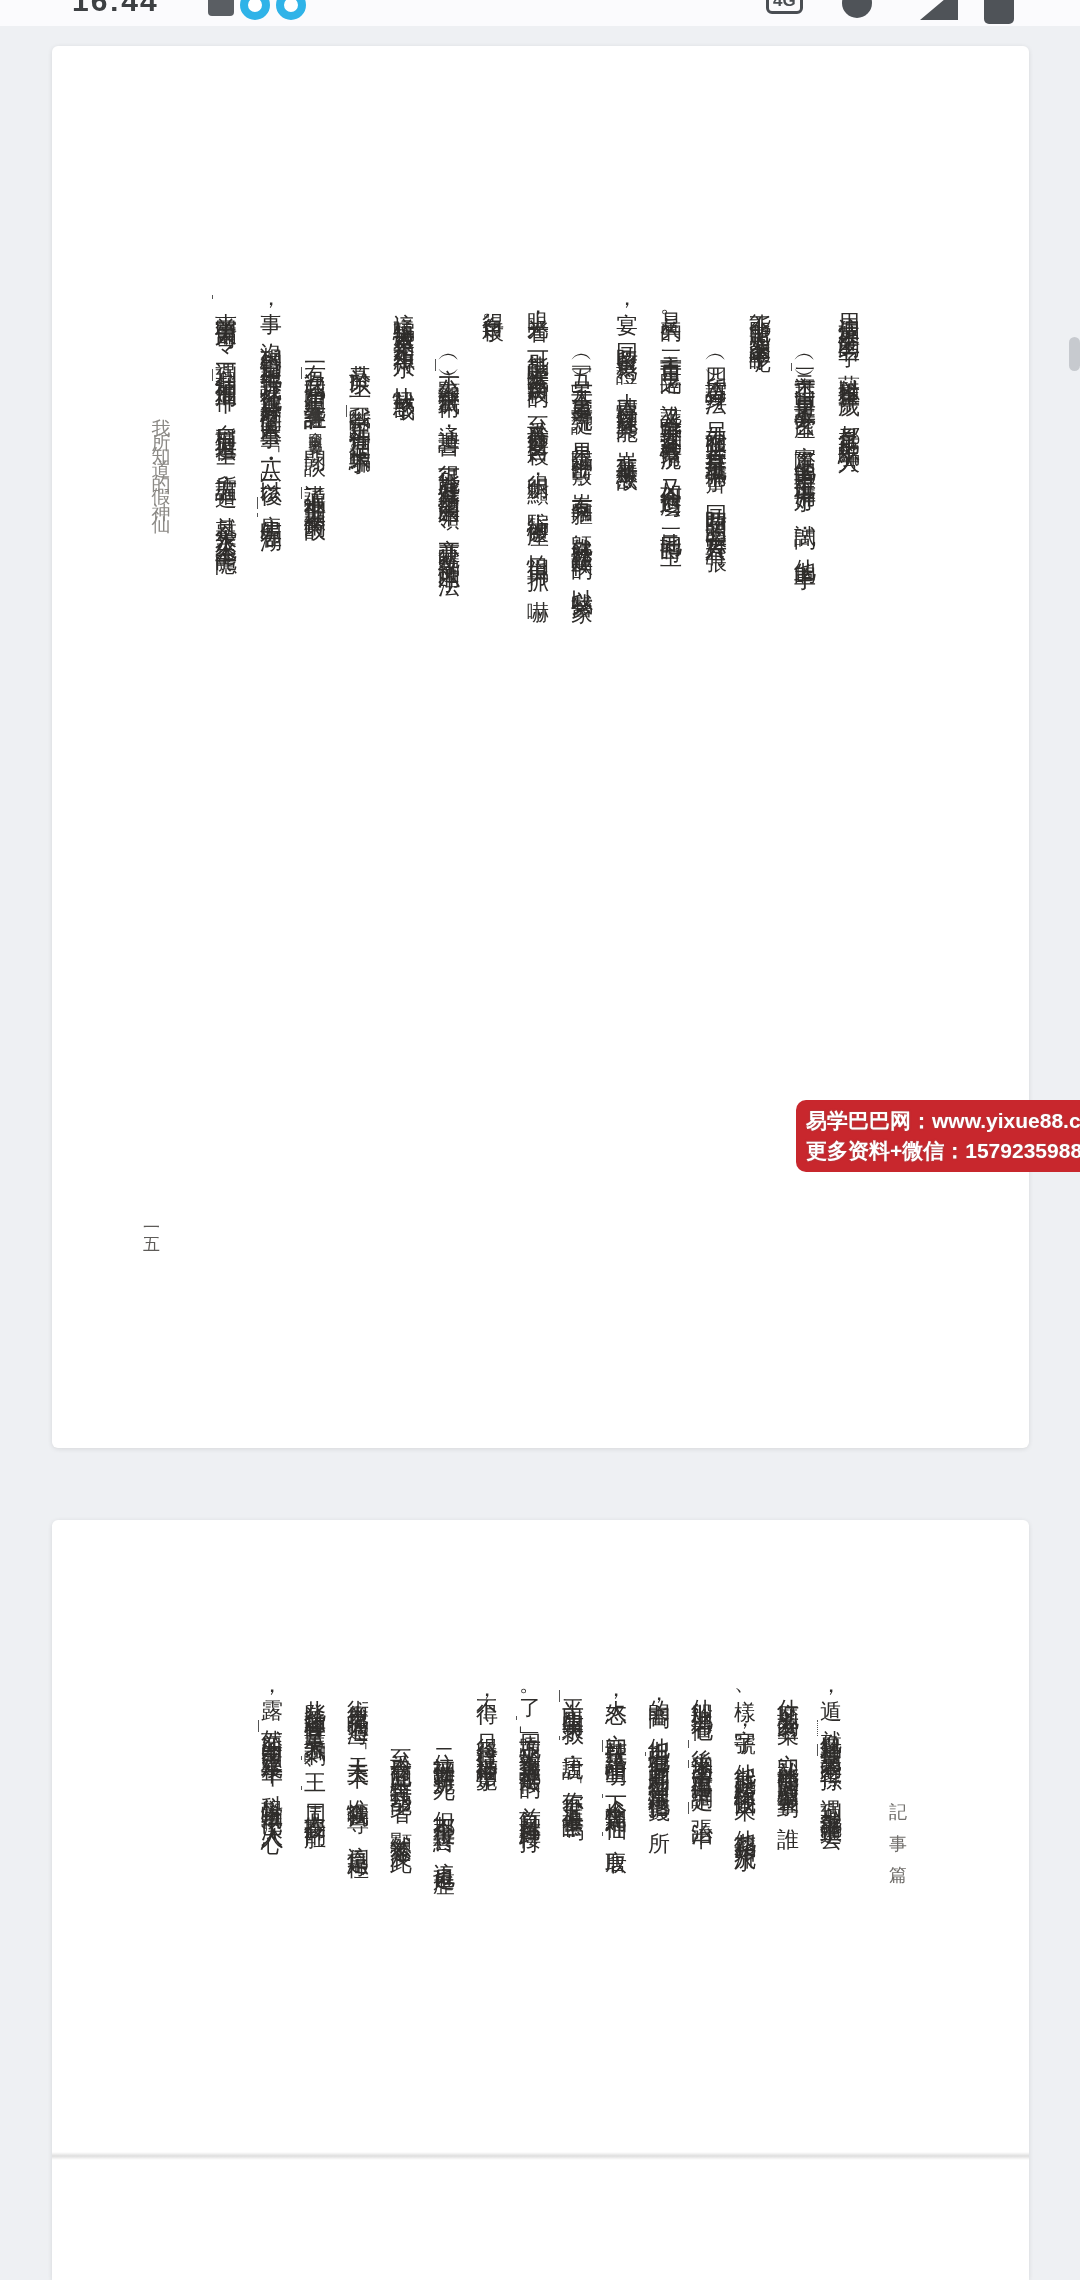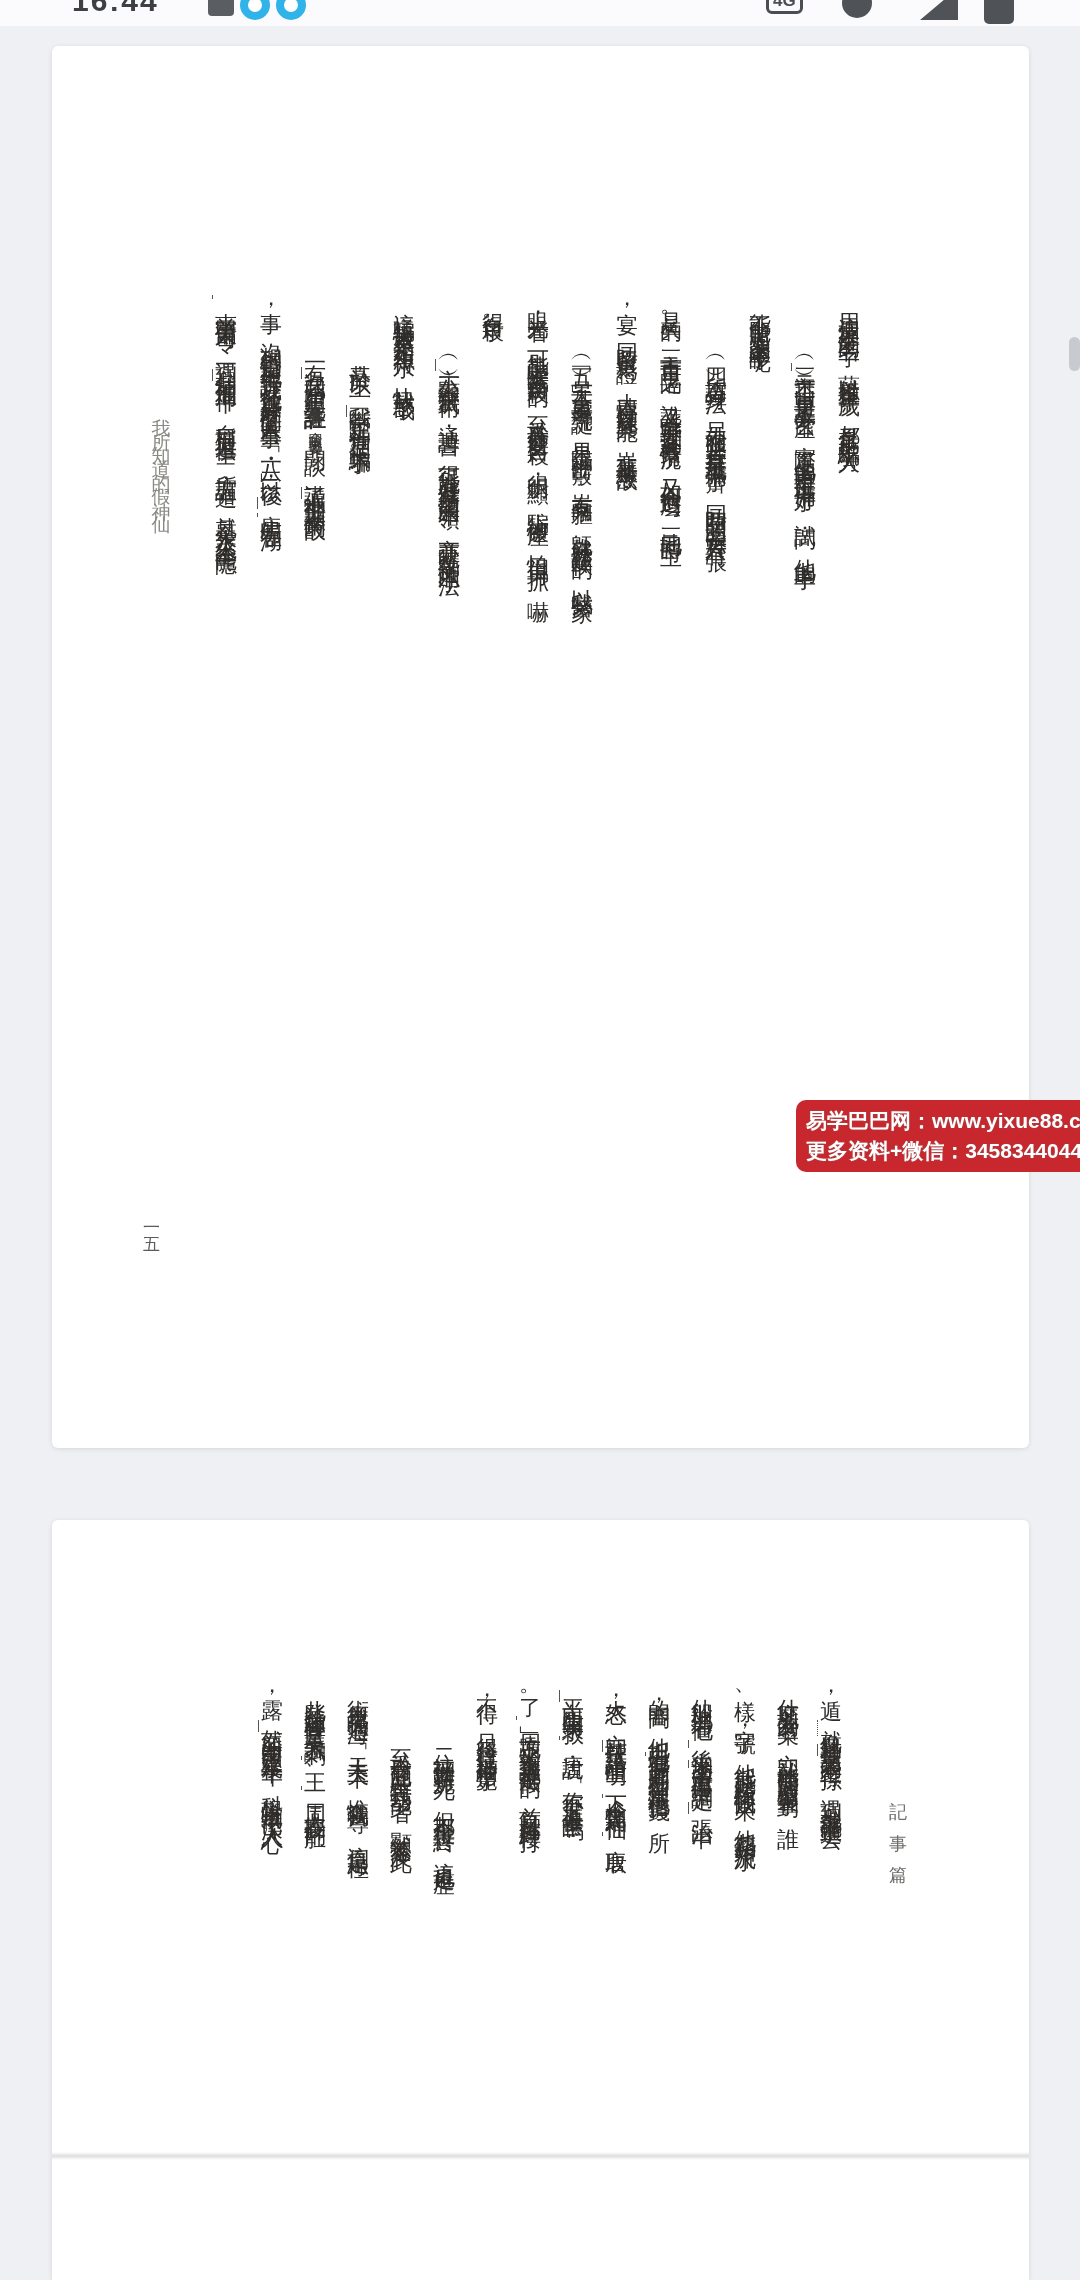--- a/index.html
+++ b/index.html
@@ -100,16 +100,16 @@
   </div>
 
 <div class="side-label" id="running-title">我所知道的假神仙</div>
 <div class="side-label" id="page-number">一五</div>
 <div class="side-label" id="section-header">記事篇</div>
 
 <div class="scan-line"></div>
 
 <div class="watermark">
   <div>易学巴巴网：www.yixue88.cn</div>
-  <div>更多资料+微信：3458344044</div>
+  <div>更多资料+微信：1579235988</div>
 </div>
 
 <div class="scroll-pill"></div>
 
 </body></html>

